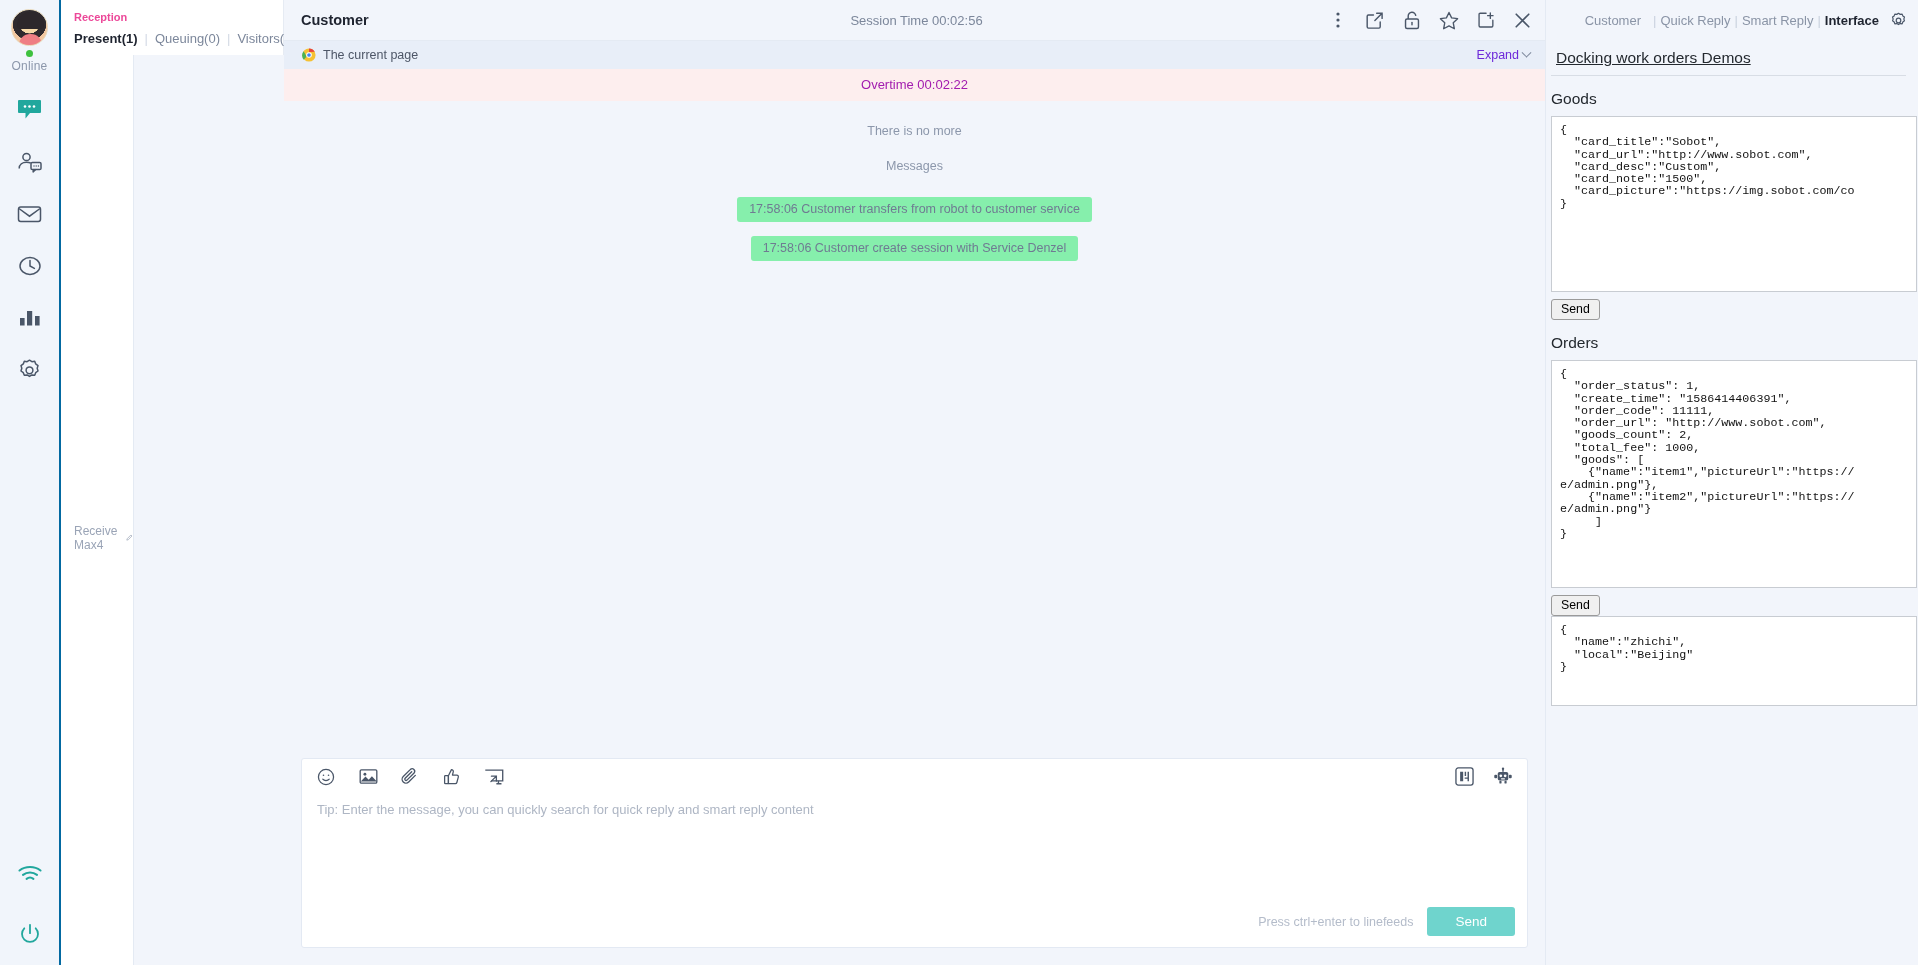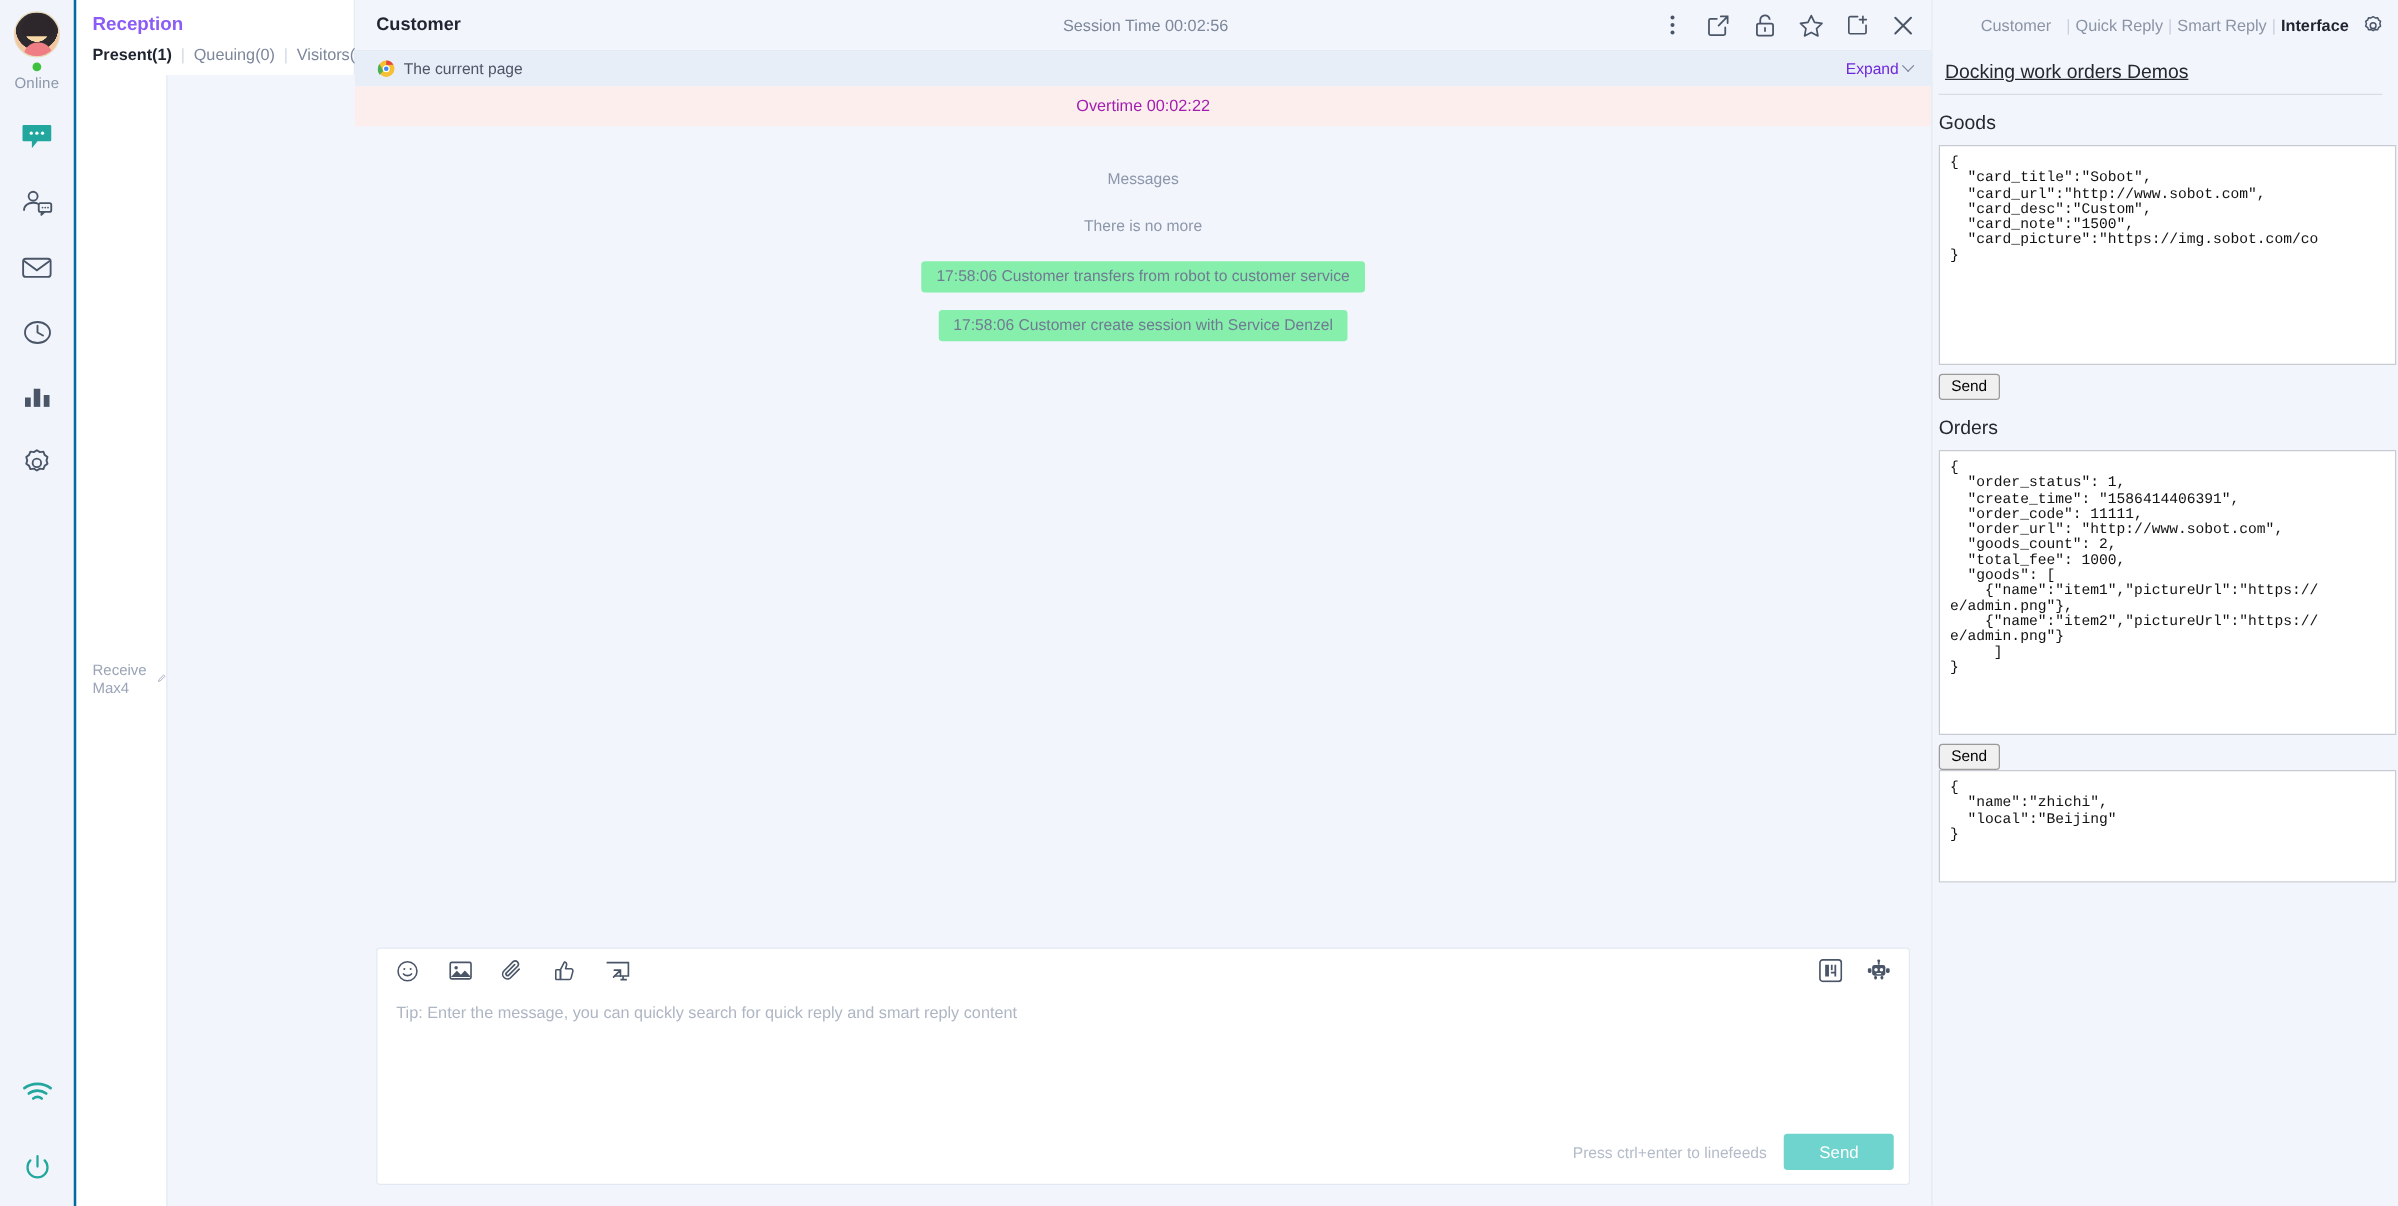--- a/index.html
+++ b/index.html
@@ -44,21 +44,21 @@
     width: 34px; height: 34px; display: flex; align-items: center; justify-content: center;
     cursor: pointer;
   }
   .rail-bottom { position: absolute; bottom: 14px; left: 0; right: 0; display: flex; flex-direction: column; align-items: center; gap: 26px; }
 
   
   .sessions {
     width: 223px; height: 965px; background: #fff;
     border-right: 1px solid #e6ebf3; flex: none;
   }
-  .sessions-title { font-size: 15px; font-weight: bold; color: #8b5cf6; padding: 11px 0 8px 13px; }
+  .sessions-title { font-size: 11px; font-weight: bold; color: #ec4899; padding: 11px 0 8px 13px; }
   .seg-row { display: flex; align-items: center; padding: 0 10px 0 13px; gap: 0; font-size: 13px; }
   .seg { color: #7c879b; white-space: nowrap; cursor: pointer; }
   .seg.active { color: #1f2430; font-weight: bold; }
   .seg-sep { color: #d2d9e4; padding: 0 7px; }
   .filters { display: flex; align-items: center; justify-content: space-between; padding: 9px 10px 8px 13px; font-size: 12px; color: #9aa4b6; }
   .filters .left { display: flex; align-items: center; gap: 5px; cursor: pointer; }
   .filters .right { display: flex; align-items: center; gap: 4px; cursor: pointer; }
   .caret { width: 0; height: 0; border-left: 4px solid transparent; border-right: 4px solid transparent; border-top: 5px solid #9aa4b6; display: inline-block; }
 
   
@@ -319,22 +319,22 @@
       <span>The current page</span>
       <span class="expand">
         <span>Expand</span>
         <i class="chev"></i>
       </span>
     </div>
 
     <div class="overtime-bar">Overtime 00:02:22</div>
 
     <div class="msg-area">
+      <div class="sys-center">There is no more</div>
       <div class="sys-center m2">Messages</div>
-      <div class="sys-center">There is no more</div>
       <div class="sys-chip-row">
         <div class="sys-chip">17:58:06 Customer transfers from robot to customer service</div>
       </div>
       <div class="sys-chip-row">
         <div class="sys-chip">17:58:06 Customer create session with Service Denzel</div>
       </div>
     </div>
 
     <div class="composer">
       <div class="composer-toolbar">

